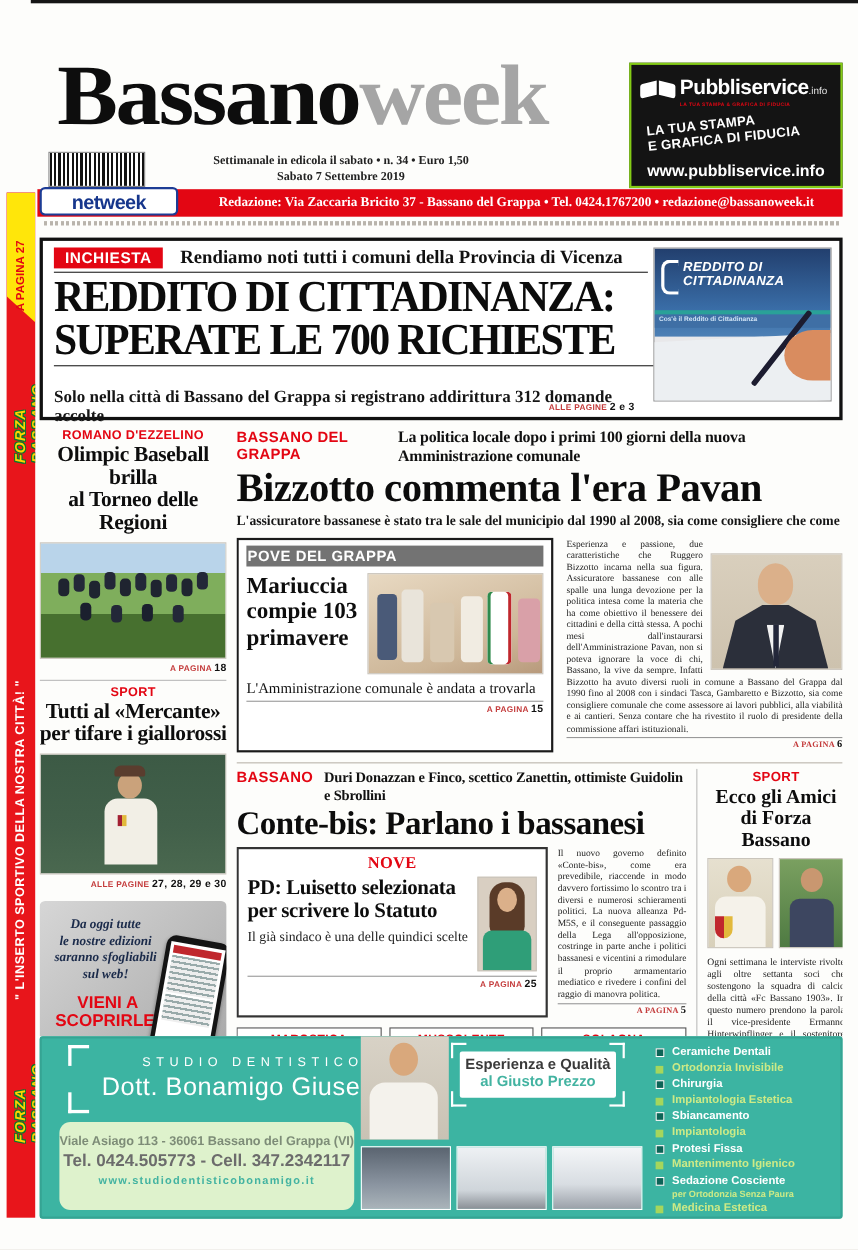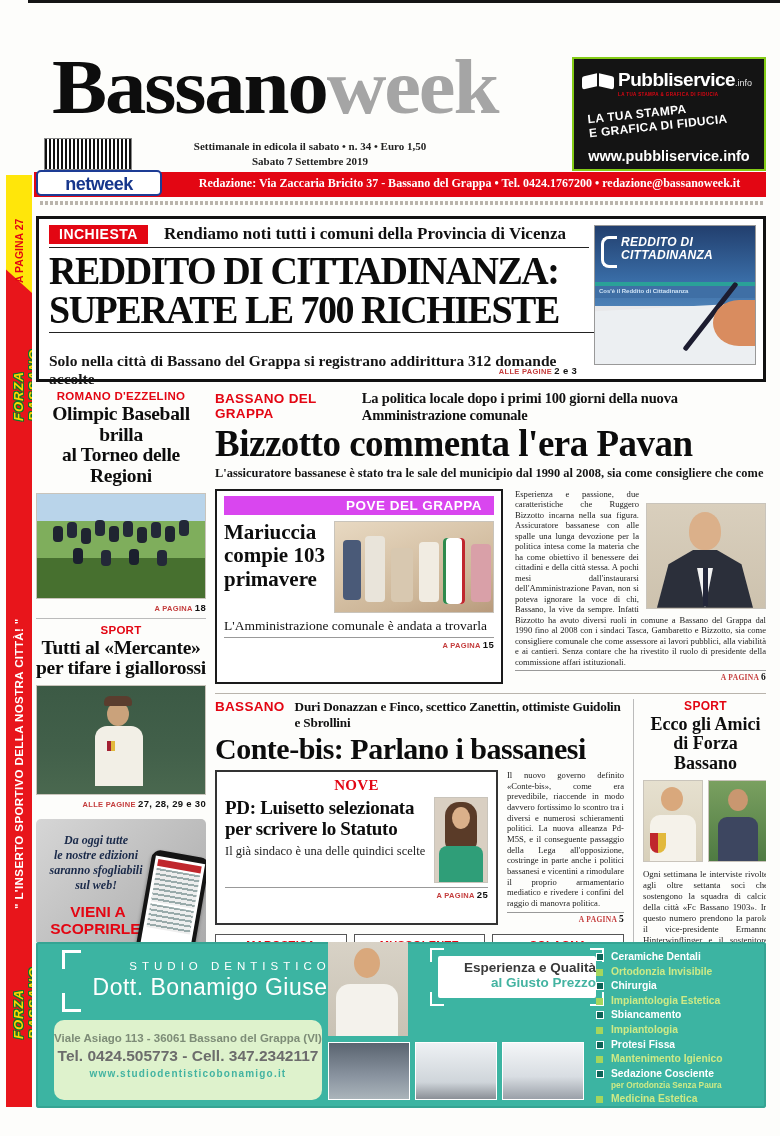--- a/index.html
+++ b/index.html
@@ -115,21 +115,21 @@
   .rightarea{position:absolute;left:215px;top:390px;width:551px;height:552px;overflow:hidden;}
   .sec-labrow{display:flex;align-items:baseline;}
   .sec-lab{font-size:13.5px;}
   .sec-kicker{font-family:"Liberation Serif",serif;font-weight:bold;font-size:14.5px;margin-left:10px;color:#111;letter-spacing:-.2px;}
   .pavan-head{font-family:"Liberation Serif",serif;font-weight:bold;font-size:37px;letter-spacing:-.5px;color:#0c0c0c;
               margin:1px 0 2px;line-height:1.05;}
   .pavan-sub{font-family:"Liberation Serif",serif;font-weight:bold;font-size:12.8px;color:#151515;transform:scaleX(.97);
              transform-origin:left;white-space:nowrap;}
   .pavan-cols{display:flex;gap:12px;margin-top:8px;}
   .povebox{width:288px;box-sizing:border-box;border:2px solid #1a1a1a;padding:5px 7px;background:#fff;flex:none;}
-  .pove-banner{background:#d946ef;color:#fff;font-weight:bold;font-size:13.5px;text-align:right;padding:2px 12px;letter-spacing:.5px;}
+  .pove-banner{background:#737373;color:#fff;font-weight:bold;font-size:13.5px;text-align:left;padding:2px 1px;letter-spacing:.5px;}
   .pove-inner{display:flex;gap:8px;margin-top:6px;}
   .pove-h{width:102px;font-family:"Liberation Serif",serif;font-weight:bold;font-size:21px;line-height:1.12;color:#0d0d0d;}
   .ph-pove{flex:1;height:90px;background:linear-gradient(160deg,#e8d9c2,#cdb698 70%,#b89a7c);}
   .pv-f{position:absolute;border-radius:4px;}
   .pove-cap{font-family:"Liberation Serif",serif;font-size:13.5px;color:#111;margin-top:5px;}
   .pove-pref{border-top:1px solid #999;margin-top:3px;padding-top:1px;}
   .pavan-bodycol{flex:1;font-family:"Liberation Serif",serif;font-size:8.6px;line-height:1.22;text-align:justify;color:#222;}
   .ph-bizzotto{float:right;width:118px;height:104px;margin:14px 0 4px 7px;background:linear-gradient(180deg,#d9cfbd,#cdc2ae);}
   .bz-head{position:absolute;left:42px;top:8px;width:32px;height:38px;background:#dbb08a;border-radius:50% 50% 45% 45%;}
   .bz-suit{position:absolute;bottom:0;left:10px;width:96px;height:58px;background:#2b2f3a;
@@ -188,22 +188,22 @@
   .dent-t1{font-size:11.5px;letter-spacing:5px;margin-top:10px;}
   .dent-t2{font-size:23px;margin-top:2px;letter-spacing:.5px;}
   .dent-contact{position:absolute;left:18px;top:78px;width:268px;height:80px;background:#def2cc;border-radius:10px;
                 text-align:center;padding-top:12px;box-sizing:border-box;}
   .dent-addr{color:#7d8c77;font-weight:bold;font-size:11.5px;}
   .dent-tel{color:#6c6c6c;font-weight:bold;font-size:15.5px;margin-top:3px;}
   .dent-url{color:#43b3a1;font-weight:bold;font-size:10px;letter-spacing:1.2px;margin-top:3px;}
   .ph-dentist{position:absolute;left:292px;top:0;width:80px;height:94px;background:linear-gradient(180deg,#d8d2c6,#c9c2b4);border:none;}
   .dd-head{position:absolute;left:26px;top:6px;width:26px;height:30px;background:#d9a87c;border-radius:50%;}
   .dd-body{position:absolute;bottom:0;left:8px;width:62px;height:52px;background:#f4f2ec;border-radius:14px 14px 0 0;}
-  .quality{position:absolute;left:382px;top:14px;width:158px;height:42px;background:#fff;border-radius:2px;
-           text-align:right;padding-top:4px;box-sizing:border-box;margin-left:20px;}
+  .quality{position:absolute;left:382px;top:14px;width:142px;height:42px;background:#fff;border-radius:2px;
+           text-align:center;padding-top:4px;box-sizing:border-box;}
   .q1{color:#3a3a3a;font-weight:bold;font-size:13.5px;}
   .q2{color:#43b3a1;font-weight:bold;font-size:13.5px;}
   .q-c{position:absolute;width:12px;height:12px;}
   .q-tl{left:-8px;top:-8px;border-left:2.5px solid #fff;border-top:2.5px solid #fff;}
   .q-tr{right:-8px;top:-8px;border-right:2.5px solid #fff;border-top:2.5px solid #fff;}
   .q-bl{left:-8px;bottom:-8px;border-left:2.5px solid #fff;border-bottom:2.5px solid #fff;}
   .q-br{right:-8px;bottom:-8px;border-right:2.5px solid #fff;border-bottom:2.5px solid #fff;}
   .interiors{position:absolute;left:292px;top:100px;width:256px;height:58px;display:flex;gap:5px;}
   .interiors .ip{flex:1;border:1px solid #fff;}
   .ip1{background:linear-gradient(180deg,#5a6470,#8a94a0 60%,#aab4ba);}

